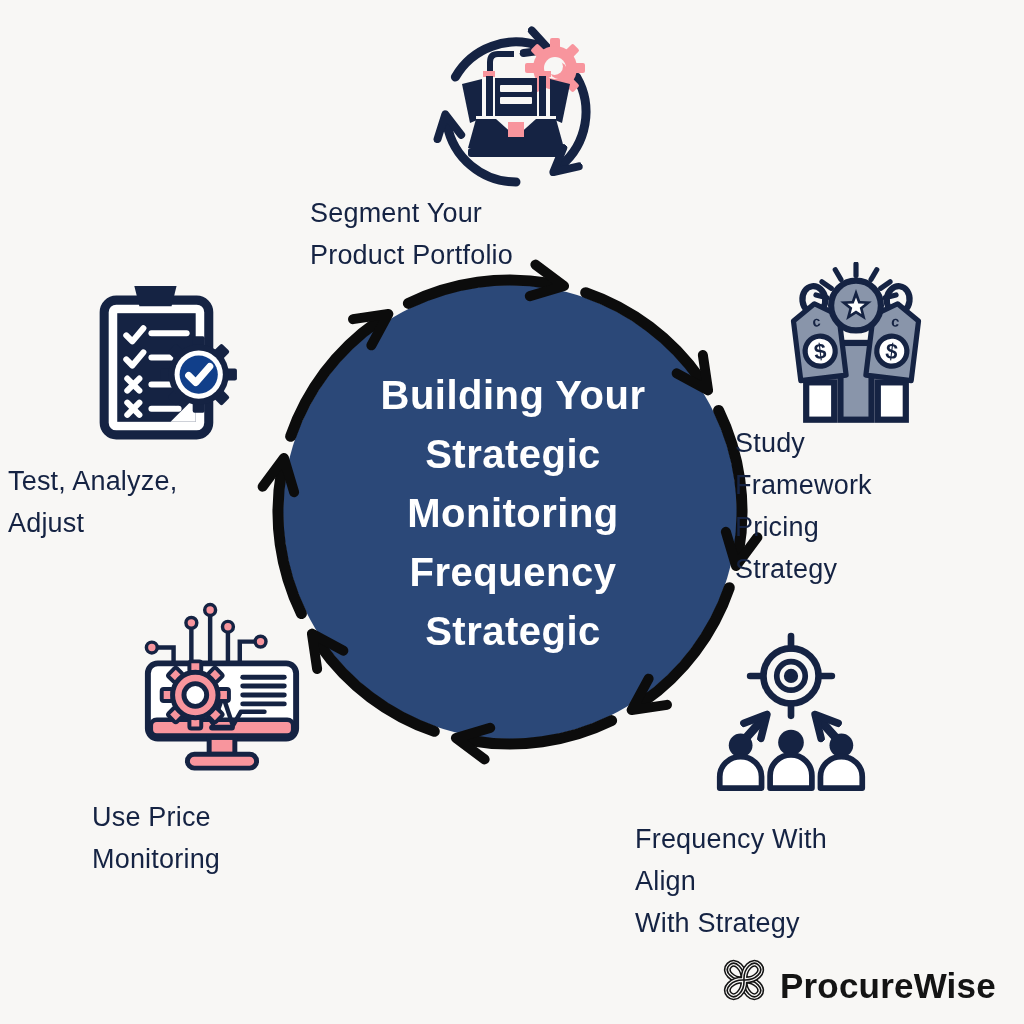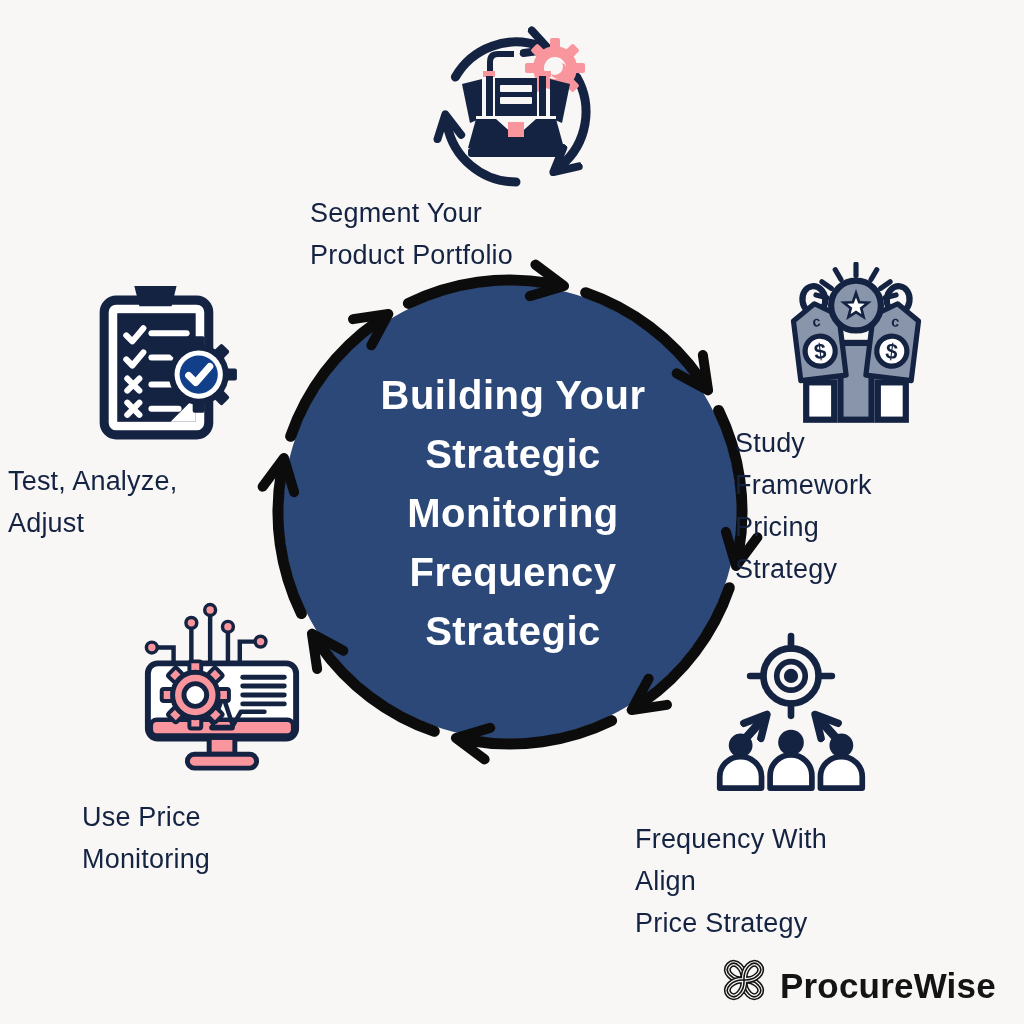--- a/index.html
+++ b/index.html
@@ -9,21 +9,21 @@
     font-family:"Liberation Sans", sans-serif;
   }
   .canvas svg{position:absolute;display:block;}
   .step-label{
     position:absolute;text-align:left;font-weight:400;color:#152343;
     font-size:27px;line-height:42px;letter-spacing:.2px;
   }
   #label-top{left:310px;top:192px;width:400px;}
   #label-left{left:0px;top:460px;width:296px;padding-left:8px;}
   #label-right{left:735px;top:422px;width:240px;}
-  #label-bottom-left{left:82px;top:796px;width:280px;}
+  #label-bottom-left{left:92px;top:796px;width:280px;}
   #label-bottom-right{left:635px;top:818px;width:300px;}
   #ring-svg{left:228px;top:230px;width:564px;height:564px;}
   #icon-top{left:428px;top:26px;width:182px;height:164px;}
   #icon-left{left:74px;top:278px;width:176px;height:176px;}
   #icon-right{left:778px;top:262px;width:156px;height:166px;}
   #icon-bottom-left{left:138px;top:602px;width:168px;height:184px;}
   #icon-bottom-right{left:696px;top:632px;width:190px;height:162px;}
   .center-text{
     position:absolute;left:313px;top:366px;width:400px;text-align:center;
     color:#ffffff;font-size:40px;line-height:59px;font-weight:700;letter-spacing:.5px;
@@ -181,21 +181,21 @@
       <circle cx="153" cy="119" r="12.5" fill="#152343"></circle>
       <path d="M25,164 v-12 a22,21 0 0 1 44,0 v12 Z" fill="#ffffff" stroke="#152343" stroke-width="6" stroke-linejoin="round"></path>
       <path d="M78,164 v-13 a22,22 0 0 1 44,0 v13 Z" fill="#ffffff" stroke="#152343" stroke-width="6" stroke-linejoin="round"></path>
       <path d="M131,164 v-12 a22,21 0 0 1 44,0 v12 Z" fill="#ffffff" stroke="#152343" stroke-width="6" stroke-linejoin="round"></path>
     </g>
   </svg>
 
   <div id="label-bottom-right" class="step-label">
     <div>Frequency With</div>
     <div>Align</div>
-    <div>Price Strategy</div>
+    <div>With Strategy</div>
   </div>
 
   <svg id="icon-bottom-left" viewBox="0 0 170 186">
     <g stroke="#152343" stroke-width="4.5" fill="none" stroke-linecap="round">
       <path d="M20,46 H36 V62"></path>
       <path d="M54,28 V62"></path>
       <path d="M73,14 V62"></path>
       <path d="M91,32 V62"></path>
       <path d="M118,40 H103 V62"></path>
     </g>

